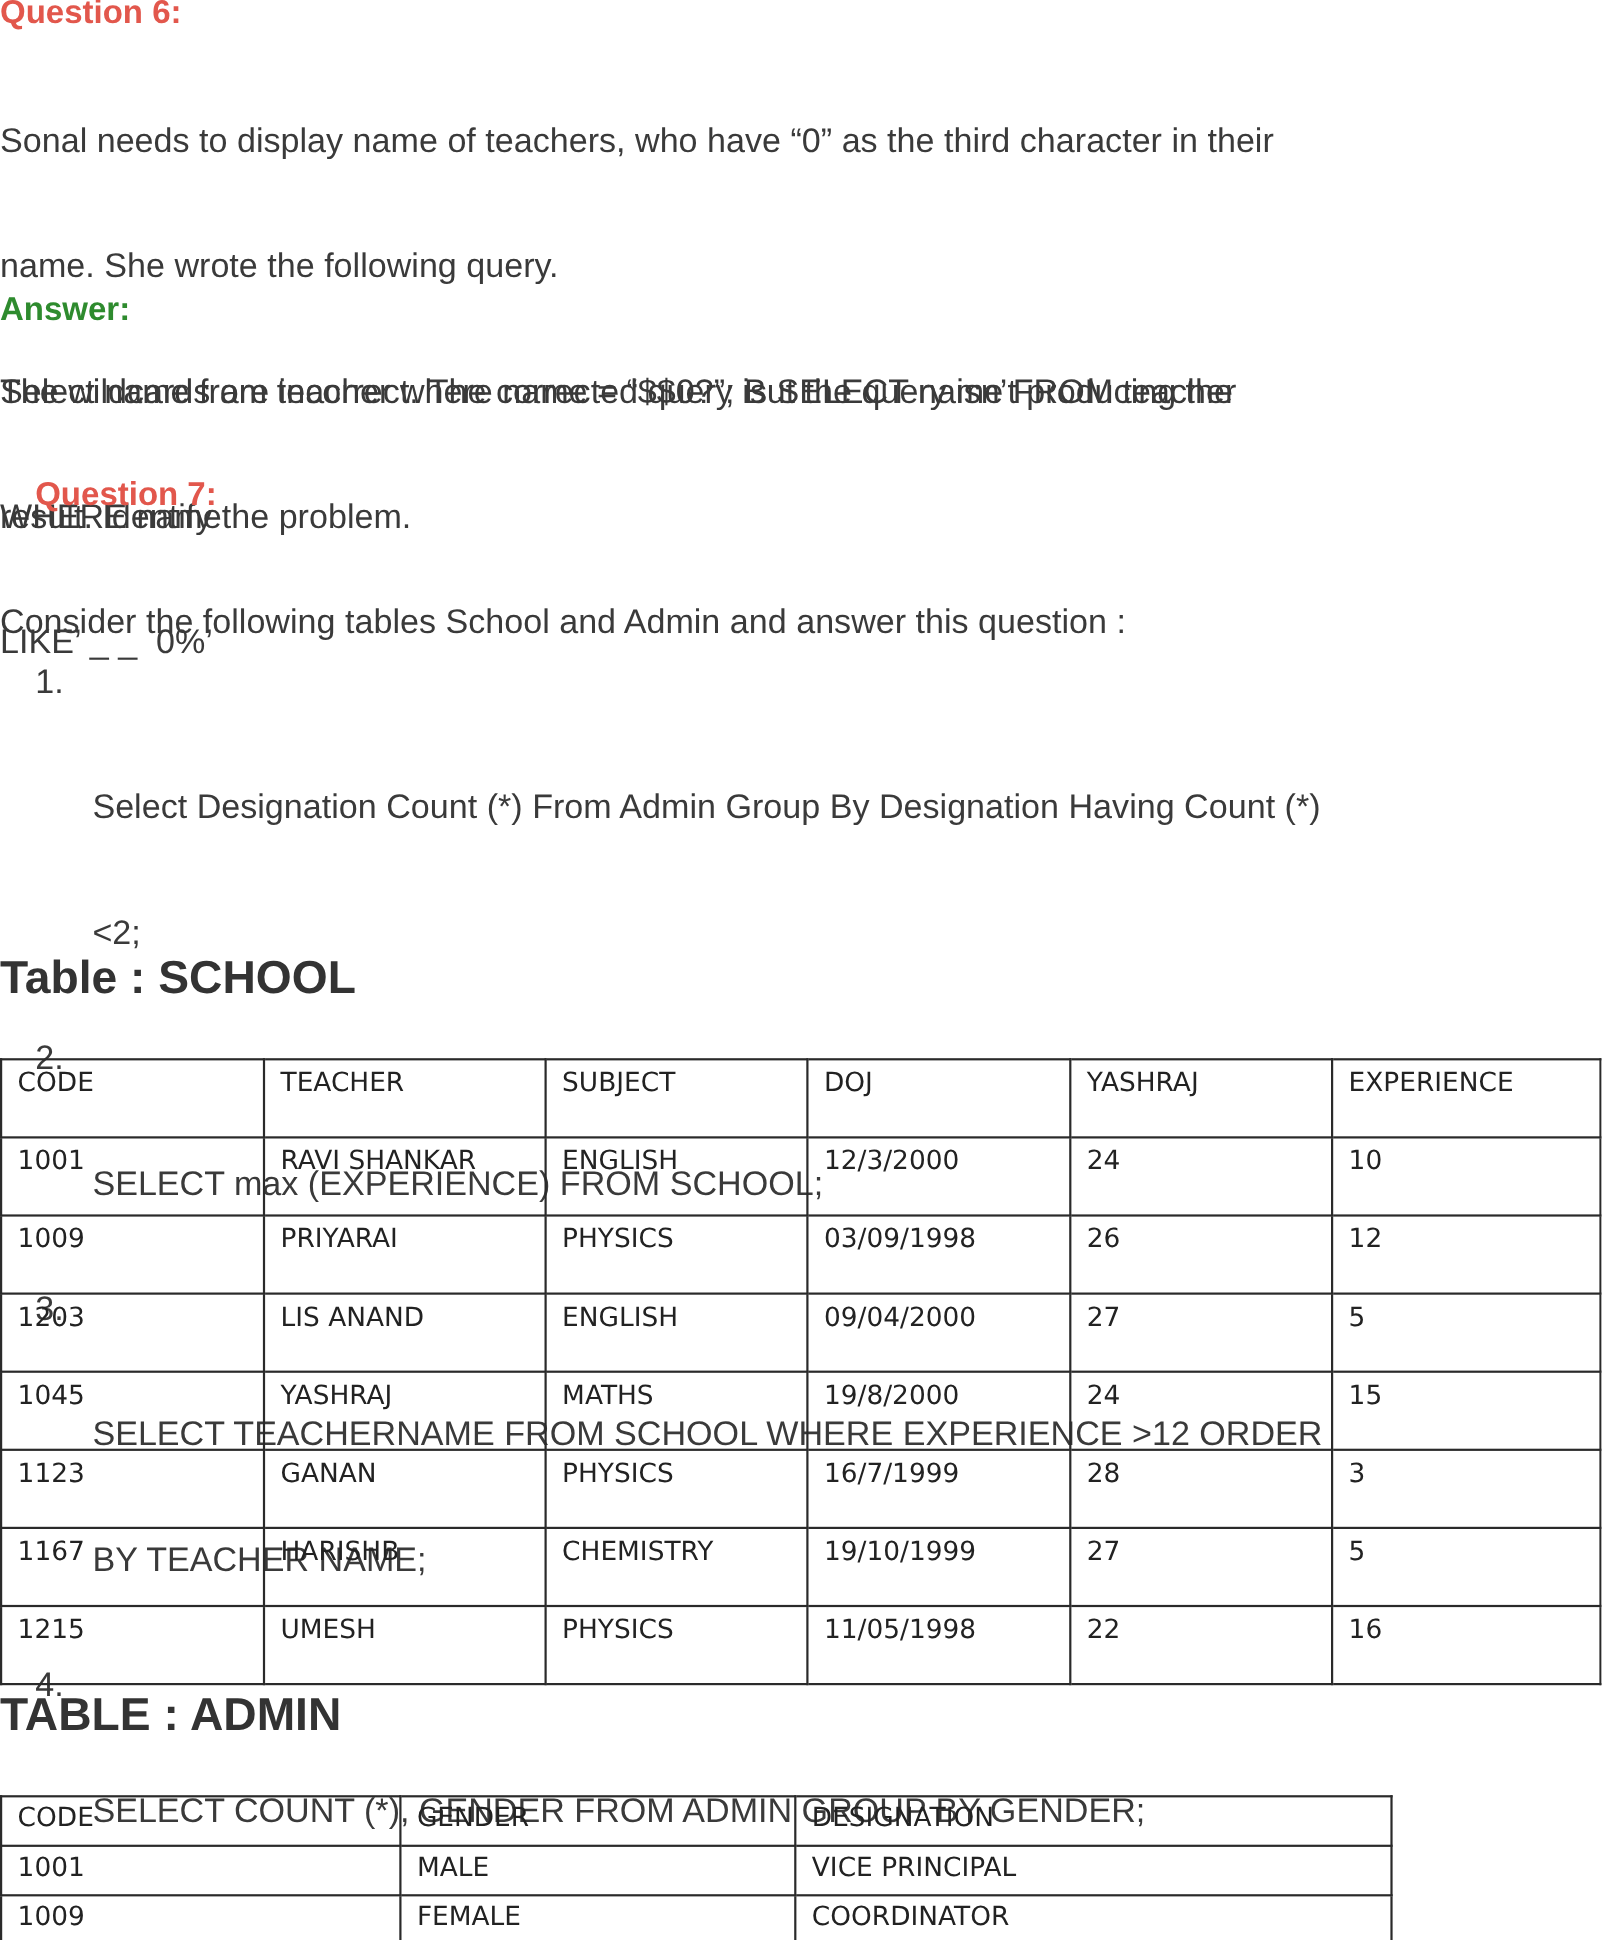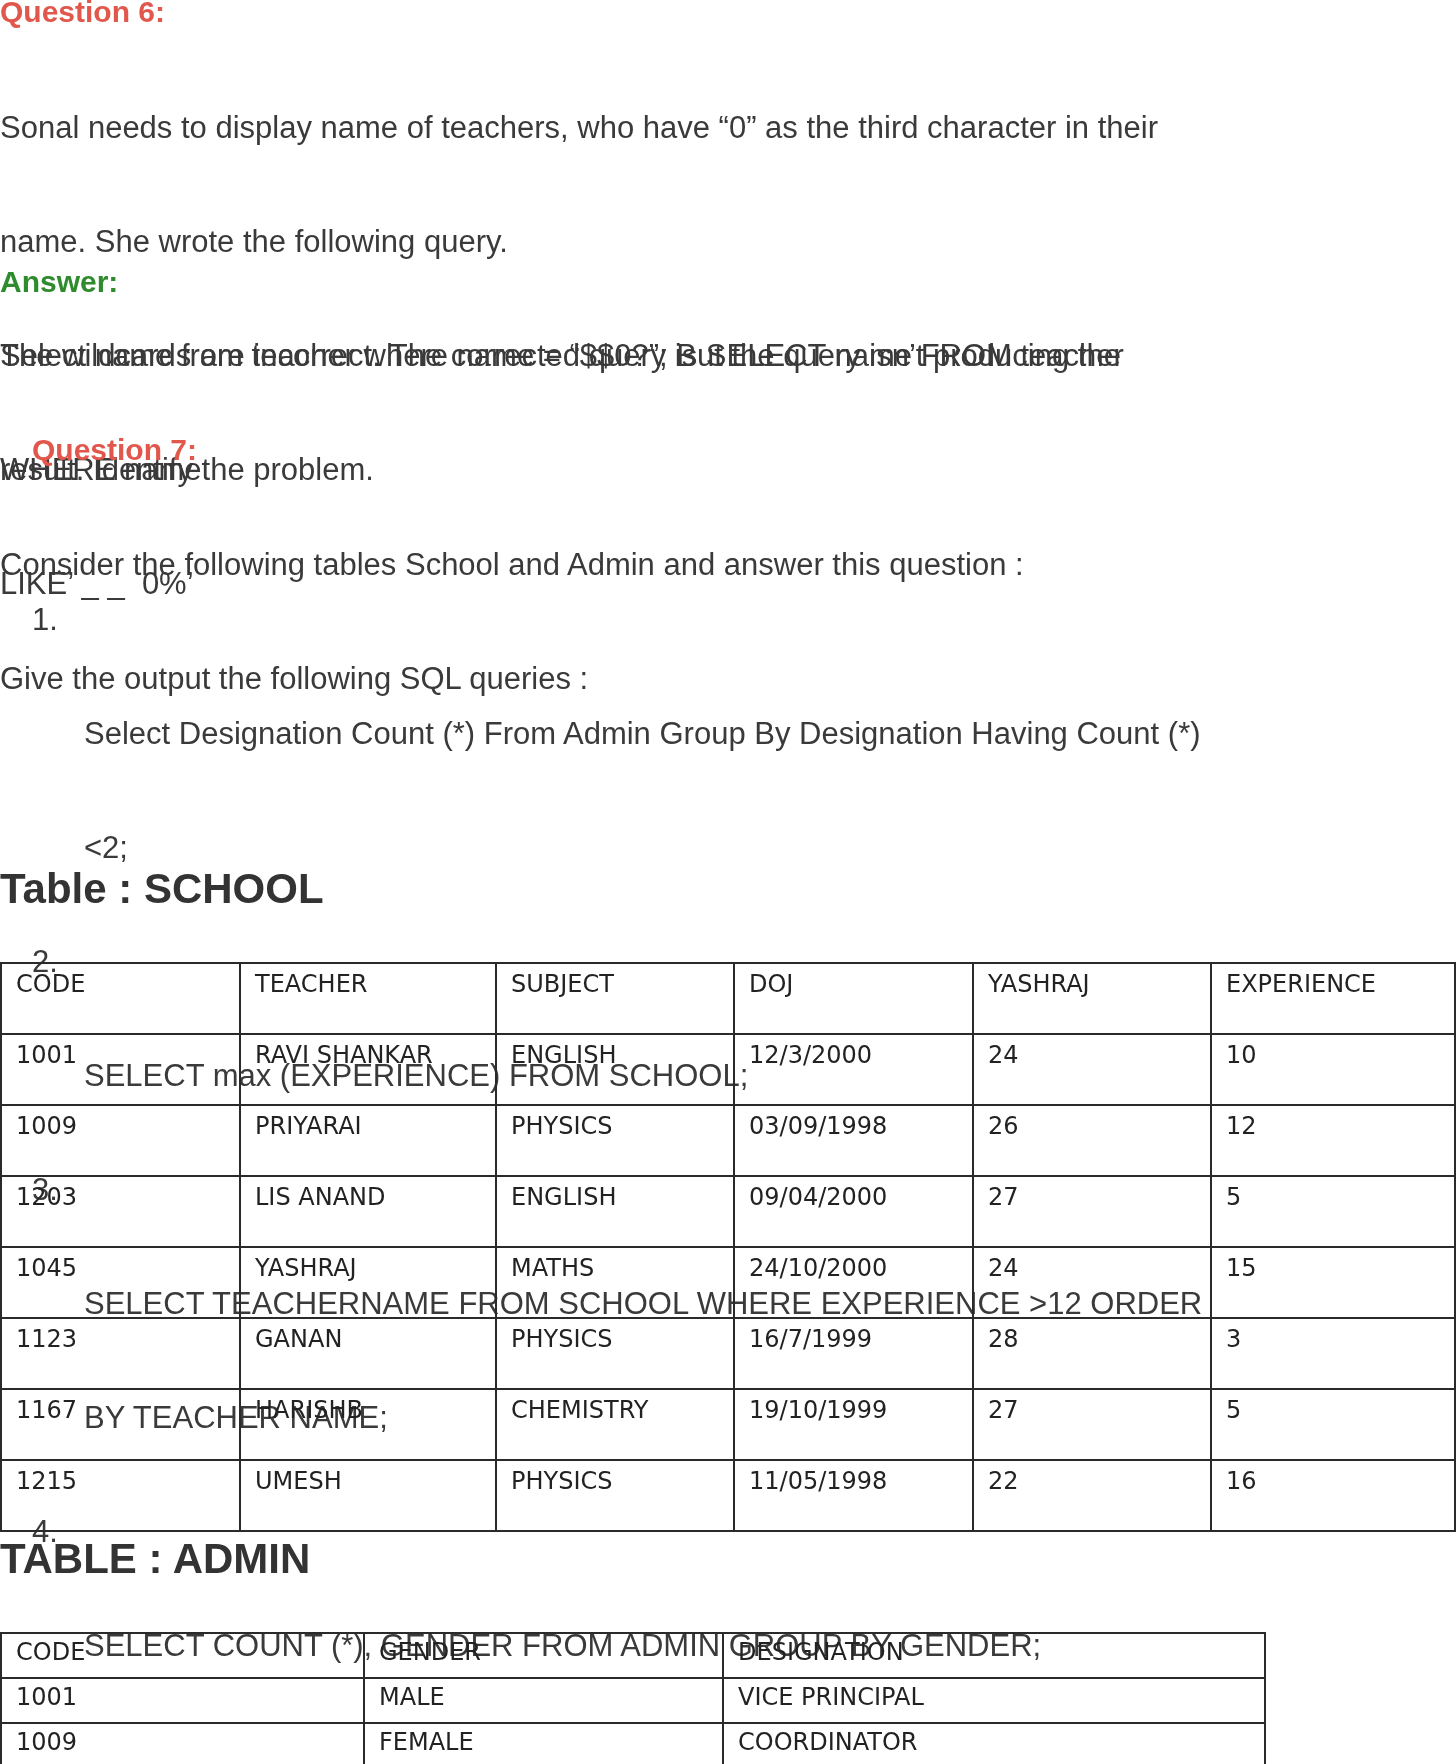--- a/index.html
+++ b/index.html
@@ -35,21 +35,20 @@
 <div class="abs heading-green" style="top:224px;">Answer:</div>
 <div class="abs para" style="top:261px;">
   <div>The wildcards are incorrect. The corrected query is SELECT name FROM teacher</div>
   <div>WHERE name</div>
   <div>LIKE’ _ _  0%’</div>
 </div>
 
 <div class="abs heading-red" style="top:432px;padding-left:32px;">Question 7:</div>
 <div class="abs para" style="top:470px;">
   <div>Consider the following tables School and Admin and answer this question :</div>
-  <div>Give the output the following SQL queries :</div>
 </div>
 
 <div class="list" style="top:601px;">
   <div class="li">
     <span class="num">1.</span>
     <div>Select Designation Count (*) From Admin Group By Designation Having Count (*)</div>
     <div>&lt;2;</div>
   </div>
   <div class="li">
     <span class="num">2.</span>
@@ -106,21 +105,21 @@
         <td>LIS ANAND</td>
         <td>ENGLISH</td>
         <td>09/04/2000</td>
         <td>27</td>
         <td>5</td>
   </tr>
   <tr>
     <td>1045</td>
         <td>YASHRAJ</td>
         <td>MATHS</td>
-        <td>24/10/2000</td>
+        <td>19/8/2000</td>
         <td>24</td>
         <td>15</td>
   </tr>
   <tr>
     <td>1123</td>
         <td>GANAN</td>
         <td>PHYSICS</td>
         <td>16/7/1999</td>
         <td>28</td>
         <td>3</td>

